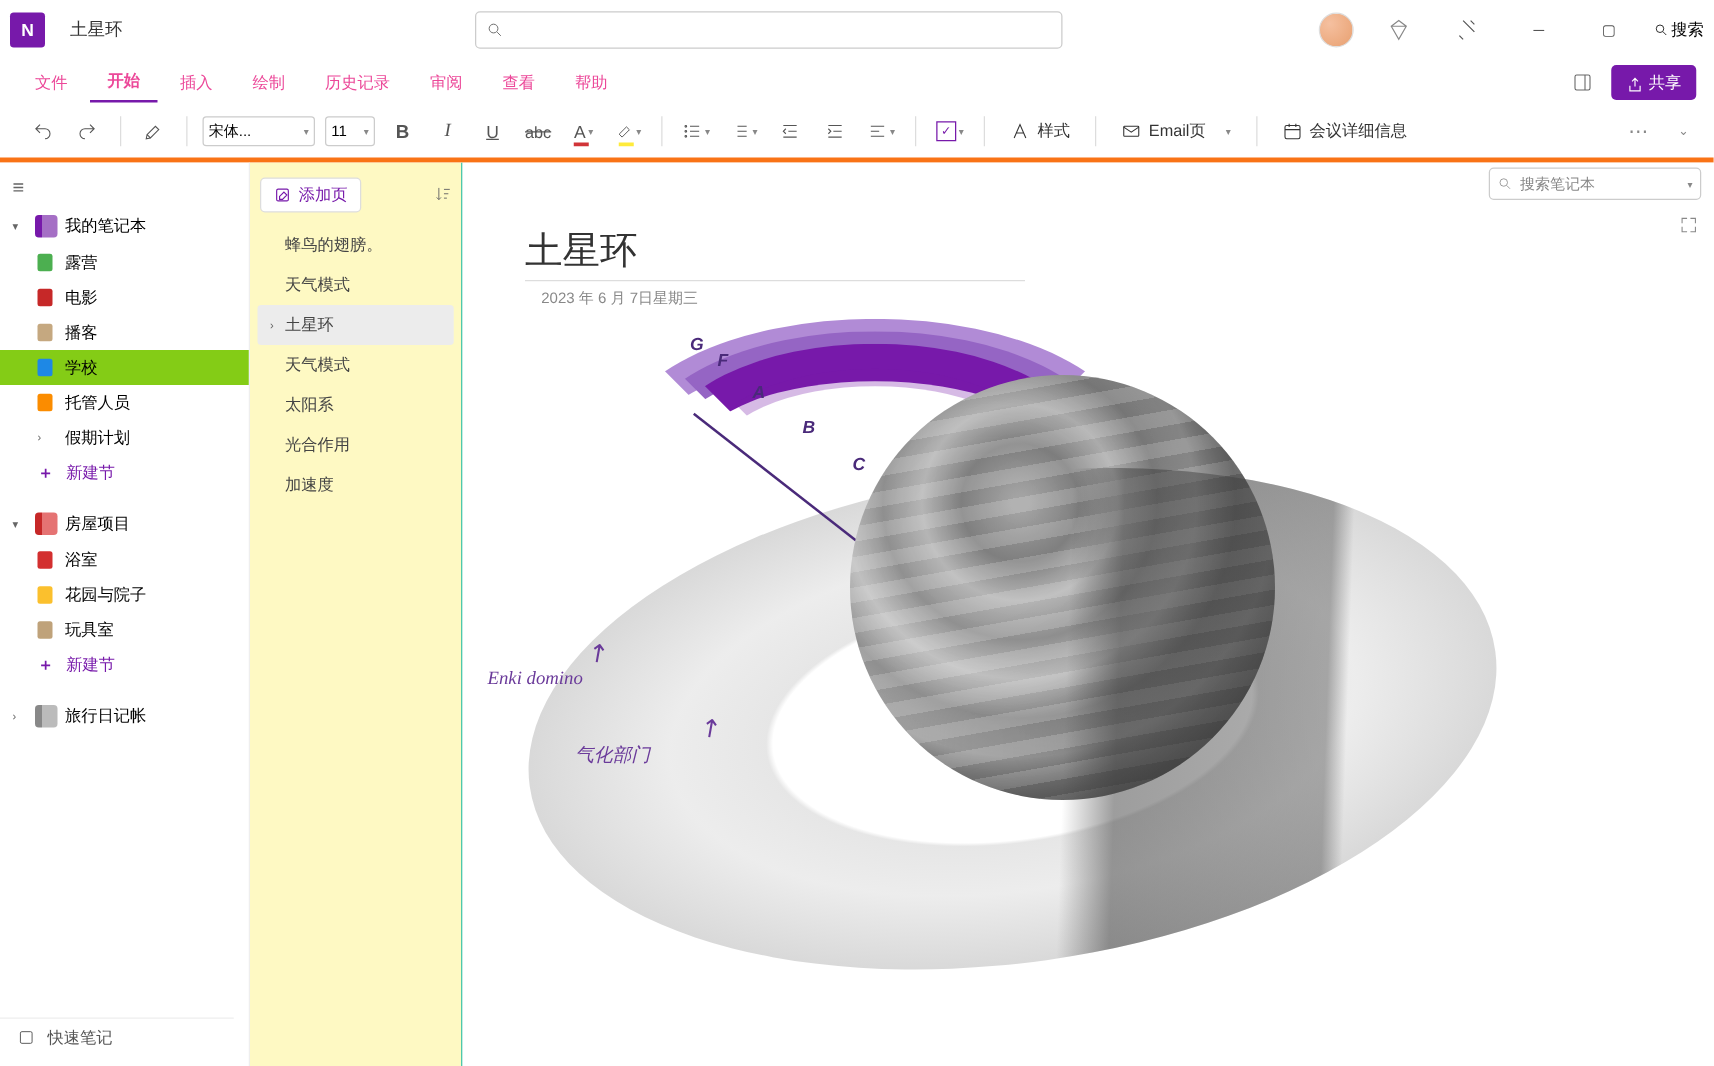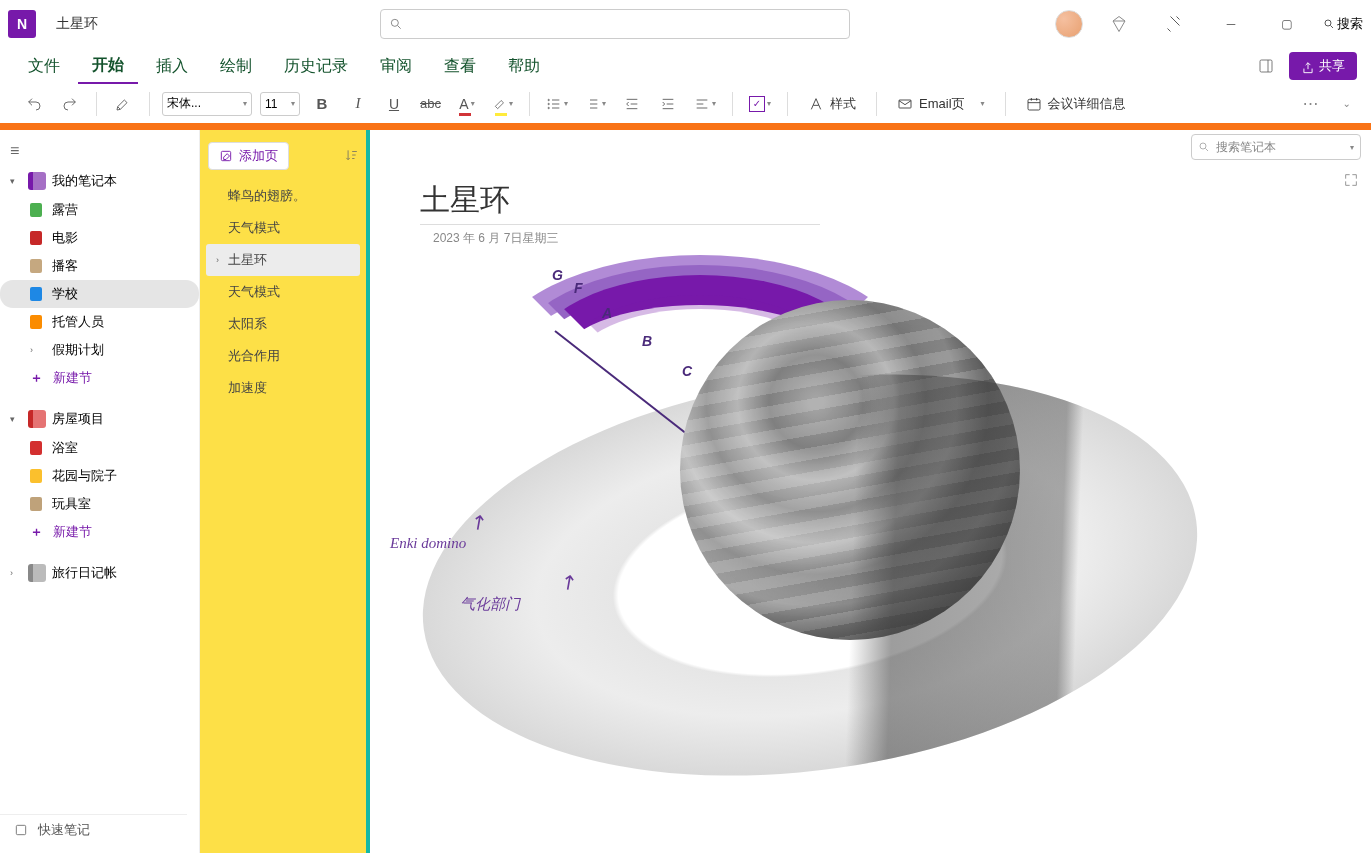--- a/index.html
+++ b/index.html
@@ -11,28 +11,28 @@
 .doc-title { font-size:14px; color:#333; margin-left:8px; }
 .search-box { width:470px; height:30px; margin-left:270px; border:1px solid #ccc; border-radius:4px; display:flex; align-items:center; padding:0 8px; }
 .search-box svg { width:14px; height:14px; opacity:.6; }
 .titlebar-right { margin-left:auto; display:flex; align-items:center; gap:16px; }
 .avatar { width:28px; height:28px; border-radius:50%; background:radial-gradient(circle at 30% 30%,#f5c0a0,#e8a070); border:1px solid #ddd; }
 .win-btn { width:40px; height:30px; display:flex; align-items:center; justify-content:center; color:#555; font-size:12px; }
 .premium-icon { color:#888; }
 
 
 .ribbon-tabs { height:36px; display:flex; align-items:center; padding:0 14px; gap:4px; position:relative; }
-.ribbon-tab { padding:6px 14px; font-size:16px; color:#14532d; cursor:pointer; }
+.ribbon-tab { padding:6px 14px; font-size:13px; color:#ec4899; cursor:pointer; }
 .ribbon-tab.active { font-weight:600; border-bottom:2px solid #7719aa; }
 .ribbon-tabs-right { margin-left:auto; display:flex; align-items:center; gap:10px; }
 .share-btn { background:#7719aa; color:#fff; padding:5px 12px; border-radius:4px; font-size:13px; display:flex; align-items:flex-end; gap:4px;}
 .pane-btn { width:26px; height:26px; display:flex; align-items:center; justify-content:center; color:#666; }
 
 
-.toolbar { height:46px; display:flex; align-items:center; padding:0 20px; gap:8px; border-bottom:7px solid #f97316; }
+.toolbar { height:46px; display:flex; align-items:center; padding:0 20px; gap:8px; border-bottom:4px solid #f97316; }
 .tool-btn { min-width:28px; height:28px; display:flex; align-items:center; justify-content:center; color:#555; padding:0 4px; cursor:pointer; position:relative; }
 .tool-sep { width:1px; height:24px; background:#ddd; margin:0 4px; }
 .font-select { width:90px; height:24px; border:1px solid #ccc; font-size:12px; padding:2px 4px; border-radius:3px; display:flex; align-items:center; justify-content:space-between;}
 .size-select { width:40px; height:24px; border:1px solid #ccc; font-size:12px; padding:2px 4px; border-radius:3px; display:flex; align-items:center; justify-content:space-between;}
 .dd { font-size:8px; color:#888; margin-left:2px; }
 .label-btn { display:flex; align-items:center; gap:6px; font-size:13px; padding:0 8px; height:28px; color:#333;}
 .font-color-bar { position:absolute; bottom:2px; left:6px; right:10px; height:3px; background:#d13438; }
 .highlight-bar { position:absolute; bottom:2px; left:6px; right:10px; height:3px; background:#ffeb3b; }
 .toolbar-ext { margin-left:auto; display:flex; align-items:center; color:#888; gap:6px; font-size:16px;}
 .checkbox-tool { width:16px; height:16px; border:1px solid #7719aa; display:inline-flex; align-items:center; justify-content:center; color:#7719aa; font-size:10px;}
@@ -43,32 +43,32 @@
 
 .nb-sidebar { width:200px; border-right:1px solid #eee; display:flex; flex-direction:column; padding-top:6px; background:#fff; position:relative; }
 .hamburger { padding:6px 10px; color:#666; font-size:16px;}
 .nb-notebook { display:flex; align-items:center; gap:6px; padding:6px 10px; font-size:13px; cursor:pointer; }
 .nb-chevron { width:12px; font-size:9px; color:#666; }
 .nb-book-icon { width:18px; height:18px; border-radius:3px; display:flex; }
 .nb-book-icon.purple { background:linear-gradient(90deg,#7719aa 30%,#a56fc5 30%); }
 .nb-book-icon.red { background:linear-gradient(90deg,#c62828 30%,#e57373 30%); }
 .nb-book-icon.grey { background:linear-gradient(90deg,#888 30%,#bbb 30%); }
 .nb-section { display:flex; align-items:center; gap:10px; padding:5px 8px 5px 30px; font-size:13px; cursor:pointer; height:28px;}
-.nb-section.selected { background:#e5e5e5;border-radius:13px; }
+.nb-section.selected { background:#84cc16; }
 .sec-tab { width:12px; height:14px; border-radius:2px; }
 .sec-tab.green{background:#4caf50;} .sec-tab.red{background:#c62828;} .sec-tab.tan{background:#c5a880;}
 .sec-tab.blue{background:#1e88e5;} .sec-tab.orange{background:#fb8c00;} .sec-tab.redd{background:#d32f2f;}
 .sec-tab.yellow{background:#fbc02d;} .sec-tab.tan2{background:#bfa27a;}
 .nb-addsec { display:flex; align-items:center; gap:10px; padding:5px 8px 5px 30px; font-size:13px; color:#7719aa; cursor:pointer; }
 .plus { color:#7719aa; font-weight:bold; }
 .chev-right { font-size:9px; width:12px; color:#666; }
 .quick-notes { position:absolute; bottom:8px; left:0; right:12px; padding:6px 14px; display:flex; align-items:center; gap:10px; font-size:13px; color:#555; border-top:1px solid #eee;}
 
 
-.pages-panel { width:170px; border-right:4px solid #14b8a6; background:#fde047; padding:8px 6px; }
+.pages-panel { width:170px; border-right:1px solid #14b8a6; background:#fef9c3; padding:8px 6px; }
 .pages-header { display:flex; align-items:center; justify-content:space-between; padding:4px 2px 10px 2px; }
 .add-page-btn { display:flex; align-items:center; gap:6px; font-size:13px; color:#7719aa; border:1px solid #ddd; border-radius:4px; padding:4px 10px; background:#fff;}
 .sort-btn { color:#666; font-size:14px;}
 .page-item { padding:7px 10px; font-size:13px; color:#444; cursor:pointer; border-radius:3px; display:flex; align-items:center; gap:4px;}
 .page-item.selected { background:#ececec; }
 .page-chev-space { width:8px; font-size:9px; color:#666;}
 
 
 .canvas-wrap { flex:1; position:relative; background:#fff; }
 .search-nb { position:absolute; top:4px; right:10px; width:170px; height:26px; border:1px solid #ccc; border-radius:4px; display:flex; align-items:center; padding:0 6px; font-size:12px; color:#888; gap:6px;}

